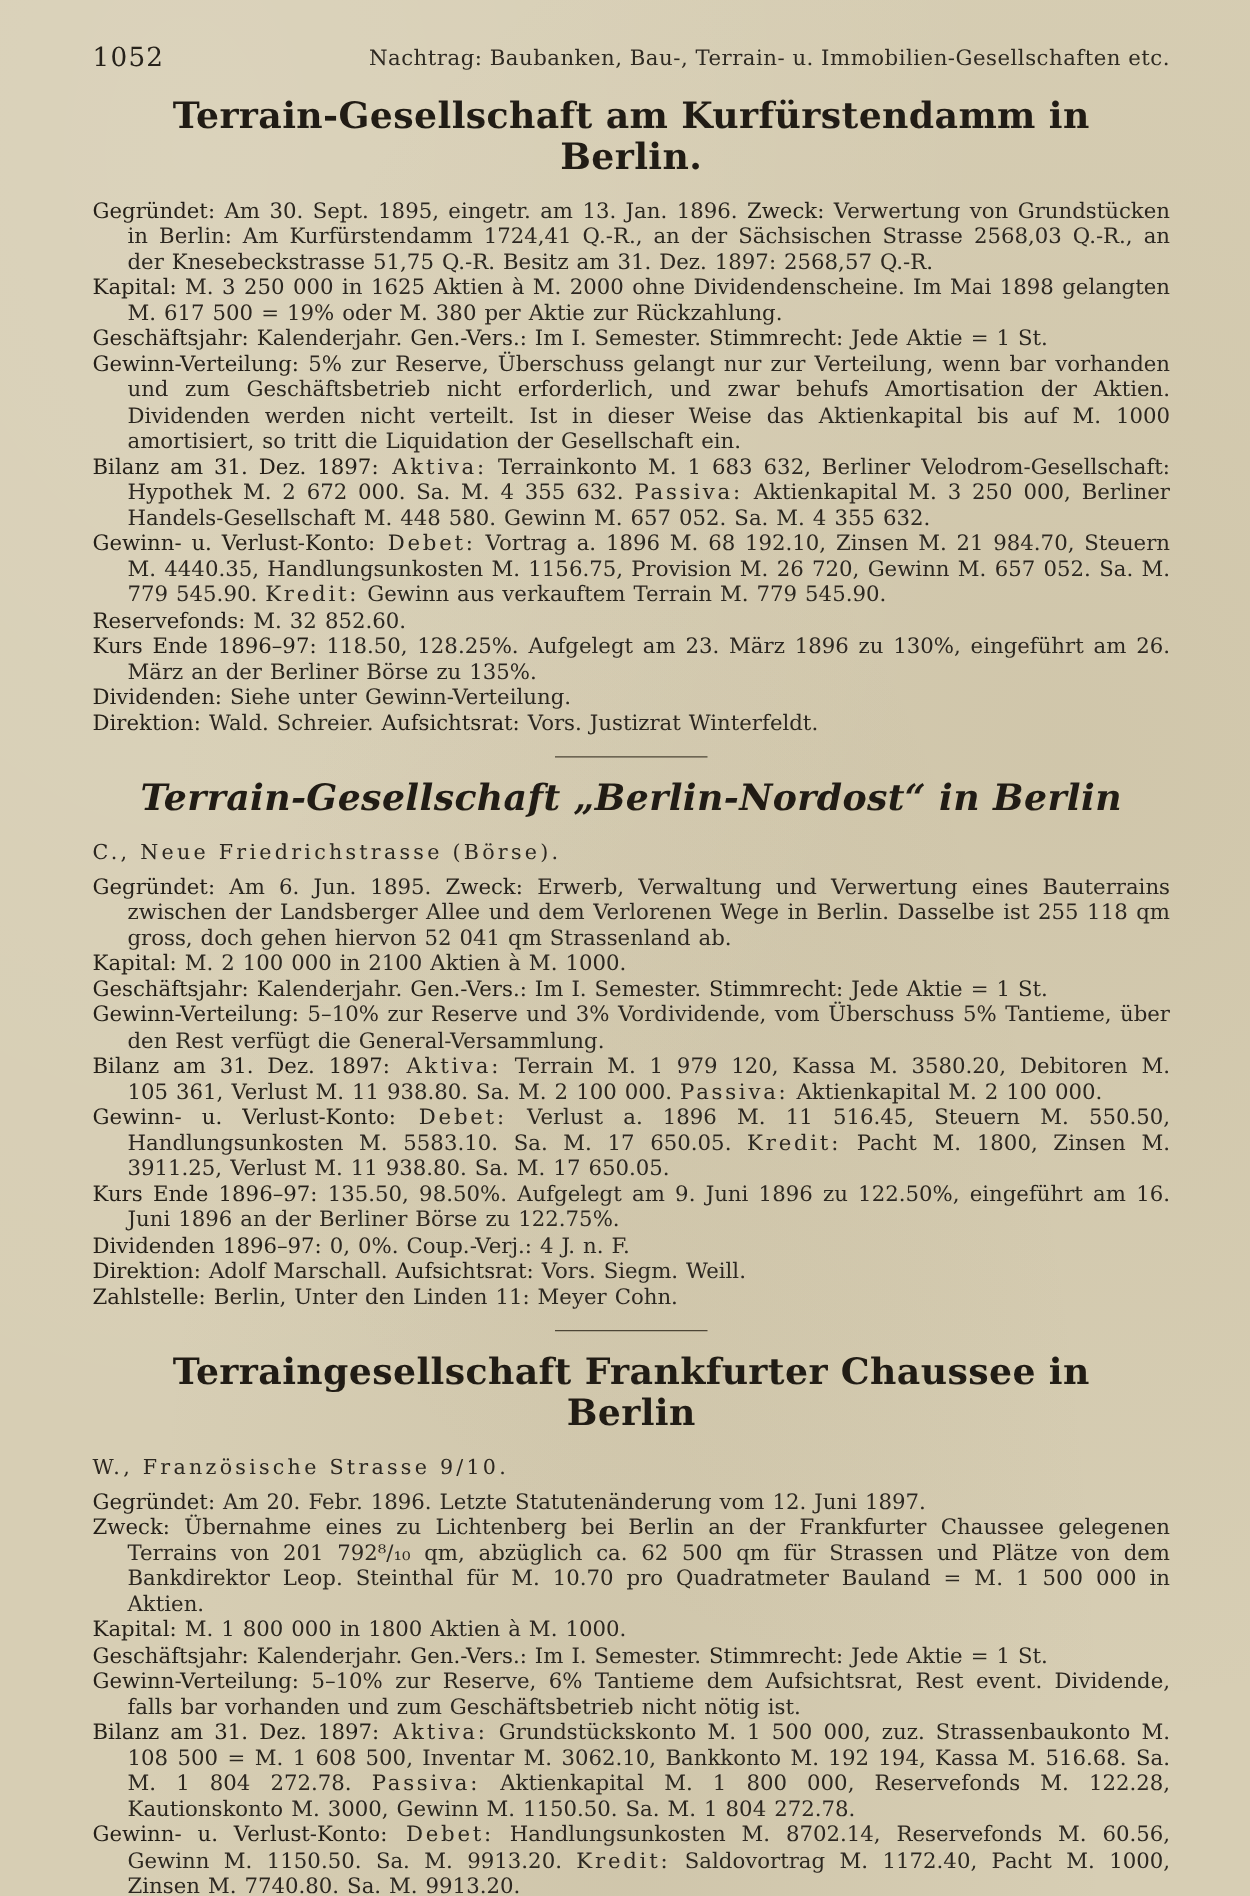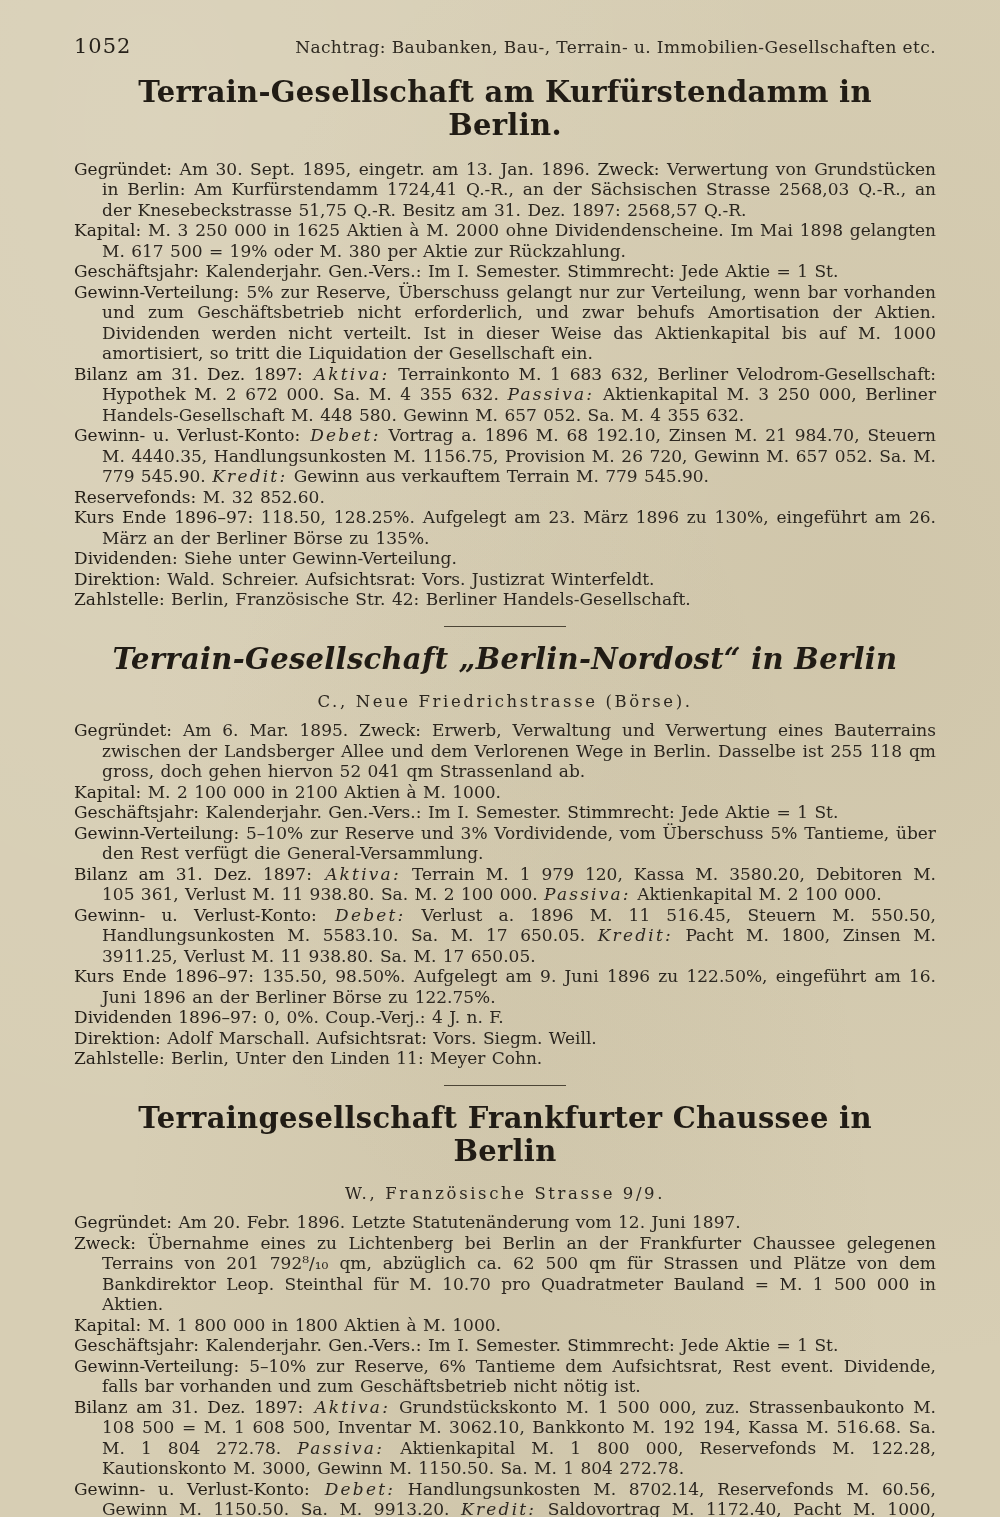--- a/index.html
+++ b/index.html
@@ -53,38 +53,38 @@
     line-height: 1.15;
     font-weight: bold;
     letter-spacing: 0.3px;
     color: #211c15;
     margin: 16px;
   }
   .t1 { margin: 28px 0 10px; }
   .t2 { margin: 12px 0 3px; font-style: italic; }
   .t3 { margin: 20px 0 3px; }
   .entry-subtitle {
-    text-align: center;
+    text-align: left;
     font-size: 16.5px;
     letter-spacing: 2.6px;
     margin: 16px 0 9px;
     color: #2c2720;
   }
   .entry-body { }
   .para {
     margin: 0;
     font-size: 17px;
     line-height: 20.5px;
     text-align: justify;
     padding-left: 28px;
     text-indent: -28px;
     word-spacing: 1px;
   }
   .para .b { font-weight: normal; color: #241f18; }
-  .para .sp { letter-spacing: 2.2px; font-style: italic; }
+  .para .sp { letter-spacing: 2.2px; }
   .divider {
     width: 122px;
     height: 1px;
     background: #4c4536;
     margin: 16px auto 12px;
   }
   .divider.d2 { margin: 16px auto 16px; }
 </style>
 </head>
 <body>
@@ -102,48 +102,47 @@
         <p class="para"><span class="b">Gegründet:</span><span> Am 30. Sept. 1895, eingetr. am 13. Jan. 1896.  </span><span class="b">Zweck:</span><span> Verwertung von Grundstücken in Berlin: Am Kurfürstendamm 1724,41 Q.-R., an der Sächsischen Strasse 2568,03 Q.-R., an der Knesebeckstrasse 51,75 Q.-R.  Besitz am 31. Dez. 1897: 2568,57 Q.-R.</span></p>
         <p class="para"><span class="b">Kapital:</span><span> M. 3&nbsp;250&nbsp;000 in 1625 Aktien à M. 2000 ohne Dividendenscheine.  Im Mai 1898 gelangten M. 617&nbsp;500 = 19% oder M. 380 per Aktie zur Rückzahlung.</span></p>
         <p class="para"><span class="b">Geschäftsjahr:</span><span> Kalenderjahr.  </span><span class="b">Gen.-Vers.:</span><span> Im I. Semester.  </span><span class="b">Stimmrecht:</span><span> Jede Aktie = 1 St.</span></p>
         <p class="para"><span class="b">Gewinn-Verteilung:</span><span> 5% zur Reserve, Überschuss gelangt nur zur Verteilung, wenn bar vorhanden und zum Geschäftsbetrieb nicht erforderlich, und zwar behufs Amortisation der Aktien.  Dividenden werden nicht verteilt.  Ist in dieser Weise das Aktienkapital bis auf M. 1000 amortisiert, so tritt die Liquidation der Gesellschaft ein.</span></p>
         <p class="para"><span class="b">Bilanz am 31. Dez. 1897:</span><span class="sp"> Aktiva:</span><span> Terrainkonto M. 1&nbsp;683&nbsp;632, Berliner Velodrom-Gesellschaft: Hypothek M. 2&nbsp;672&nbsp;000.  Sa. M. 4&nbsp;355&nbsp;632.  </span><span class="sp">Passiva:</span><span> Aktienkapital M. 3&nbsp;250&nbsp;000, Berliner Handels-Gesellschaft M. 448&nbsp;580.  Gewinn M. 657&nbsp;052.  Sa. M. 4&nbsp;355&nbsp;632.</span></p>
         <p class="para"><span class="b">Gewinn- u. Verlust-Konto:</span><span class="sp"> Debet:</span><span> Vortrag a. 1896 M. 68&nbsp;192.10, Zinsen M. 21&nbsp;984.70, Steuern M. 4440.35, Handlungsunkosten M. 1156.75, Provision M. 26&nbsp;720, Gewinn M. 657&nbsp;052.  Sa. M. 779&nbsp;545.90.  </span><span class="sp">Kredit:</span><span> Gewinn aus verkauftem Terrain M. 779&nbsp;545.90.</span></p>
         <p class="para"><span class="b">Reservefonds:</span><span> M. 32&nbsp;852.60.</span></p>
         <p class="para"><span class="b">Kurs Ende 1896–97:</span><span> 118.50, 128.25%.  Aufgelegt am 23. März 1896 zu 130%, eingeführt am 26. März an der Berliner Börse zu 135%.</span></p>
         <p class="para"><span class="b">Dividenden:</span><span> Siehe unter Gewinn-Verteilung.</span></p>
         <p class="para"><span class="b">Direktion:</span><span> Wald. Schreier.  </span><span class="b">Aufsichtsrat:</span><span> Vors. Justizrat Winterfeldt.</span></p>
-        <p class="para"><span class="b">Zahlstelle:</span><span> Berlin, Französische Str. 42: Berliner Handels-Gesellschaft.</span></p>
       </div>
   </section>
 
   <div class="divider"></div>
 
   <section>
     <h1 class="entry-title t2">Terrain-Gesellschaft „Berlin-Nordost“ in Berlin</h1>
     <div class="entry-subtitle">C., Neue Friedrichstrasse (Börse).</div>
     <div class="entry-body">
-        <p class="para"><span class="b">Gegründet:</span><span> Am 6. Mar. 1895.  </span><span class="b">Zweck:</span><span> Erwerb, Verwaltung und Verwertung eines Bauterrains zwischen der Landsberger Allee und dem Verlorenen Wege in Berlin.  Dasselbe ist 255&nbsp;118 qm gross, doch gehen hiervon 52&nbsp;041 qm Strassenland ab.</span></p>
+        <p class="para"><span class="b">Gegründet:</span><span> Am 6. Jun. 1895.  </span><span class="b">Zweck:</span><span> Erwerb, Verwaltung und Verwertung eines Bauterrains zwischen der Landsberger Allee und dem Verlorenen Wege in Berlin.  Dasselbe ist 255&nbsp;118 qm gross, doch gehen hiervon 52&nbsp;041 qm Strassenland ab.</span></p>
         <p class="para"><span class="b">Kapital:</span><span> M. 2&nbsp;100&nbsp;000 in 2100 Aktien à M. 1000.</span></p>
         <p class="para"><span class="b">Geschäftsjahr:</span><span> Kalenderjahr.  </span><span class="b">Gen.-Vers.:</span><span> Im I. Semester.  </span><span class="b">Stimmrecht:</span><span> Jede Aktie = 1 St.</span></p>
         <p class="para"><span class="b">Gewinn-Verteilung:</span><span> 5–10% zur Reserve und 3% Vordividende, vom Überschuss 5% Tantieme, über den Rest verfügt die General-Versammlung.</span></p>
         <p class="para"><span class="b">Bilanz am 31. Dez. 1897:</span><span class="sp"> Aktiva:</span><span> Terrain M. 1&nbsp;979&nbsp;120, Kassa M. 3580.20, Debitoren M. 105&nbsp;361, Verlust M. 11&nbsp;938.80.  Sa. M. 2&nbsp;100&nbsp;000.  </span><span class="sp">Passiva:</span><span> Aktienkapital M. 2&nbsp;100&nbsp;000.</span></p>
         <p class="para"><span class="b">Gewinn- u. Verlust-Konto:</span><span class="sp"> Debet:</span><span> Verlust a. 1896 M. 11&nbsp;516.45, Steuern M. 550.50, Handlungsunkosten M. 5583.10.  Sa. M. 17&nbsp;650.05.  </span><span class="sp">Kredit:</span><span> Pacht M. 1800, Zinsen M. 3911.25, Verlust M. 11&nbsp;938.80.  Sa. M. 17&nbsp;650.05.</span></p>
         <p class="para"><span class="b">Kurs Ende 1896–97:</span><span> 135.50, 98.50%.  Aufgelegt am 9. Juni 1896 zu 122.50%, eingeführt am 16. Juni 1896 an der Berliner Börse zu 122.75%.</span></p>
         <p class="para"><span class="b">Dividenden 1896–97:</span><span> 0, 0%.  Coup.-Verj.: 4 J. n. F.</span></p>
         <p class="para"><span class="b">Direktion:</span><span> Adolf Marschall.  </span><span class="b">Aufsichtsrat:</span><span> Vors. Siegm. Weill.</span></p>
         <p class="para"><span class="b">Zahlstelle:</span><span> Berlin, Unter den Linden 11: Meyer Cohn.</span></p>
       </div>
   </section>
 
   <div class="divider d2"></div>
 
   <section>
     <h1 class="entry-title t3">Terraingesellschaft Frankfurter Chaussee in Berlin</h1>
-    <div class="entry-subtitle">W., Französische Strasse 9/9.</div>
+    <div class="entry-subtitle">W., Französische Strasse 9/10.</div>
     <div class="entry-body">
         <p class="para"><span class="b">Gegründet:</span><span> Am 20. Febr. 1896.  Letzte Statutenänderung vom 12. Juni 1897.</span></p>
         <p class="para"><span class="b">Zweck:</span><span> Übernahme eines zu Lichtenberg bei Berlin an der Frankfurter Chaussee gelegenen Terrains von 201&nbsp;792⁸/₁₀&nbsp;qm, abzüglich ca. 62&nbsp;500 qm für Strassen und Plätze von dem Bankdirektor Leop. Steinthal für M. 10.70 pro Quadratmeter Bauland = M. 1&nbsp;500&nbsp;000 in Aktien.</span></p>
         <p class="para"><span class="b">Kapital:</span><span> M. 1&nbsp;800&nbsp;000 in 1800 Aktien à M. 1000.</span></p>
         <p class="para"><span class="b">Geschäftsjahr:</span><span> Kalenderjahr.  </span><span class="b">Gen.-Vers.:</span><span> Im I. Semester.  </span><span class="b">Stimmrecht:</span><span> Jede Aktie = 1 St.</span></p>
         <p class="para"><span class="b">Gewinn-Verteilung:</span><span> 5–10% zur Reserve, 6% Tantieme dem Aufsichtsrat, Rest event. Dividende, falls bar vorhanden und zum Geschäftsbetrieb nicht nötig ist.</span></p>
         <p class="para"><span class="b">Bilanz am 31. Dez. 1897:</span><span class="sp"> Aktiva:</span><span> Grundstückskonto M. 1&nbsp;500&nbsp;000, zuz. Strassenbaukonto M. 108&nbsp;500 = M. 1&nbsp;608&nbsp;500, Inventar M. 3062.10, Bankkonto M. 192&nbsp;194, Kassa M. 516.68.  Sa. M. 1&nbsp;804&nbsp;272.78.  </span><span class="sp">Passiva:</span><span> Aktienkapital M. 1&nbsp;800&nbsp;000, Reservefonds M. 122.28, Kautionskonto M. 3000, Gewinn M. 1150.50.  Sa. M. 1&nbsp;804&nbsp;272.78.</span></p>
         <p class="para"><span class="b">Gewinn- u. Verlust-Konto:</span><span class="sp"> Debet:</span><span> Handlungsunkosten M. 8702.14, Reservefonds M. 60.56, Gewinn M. 1150.50.  Sa. M. 9913.20.  </span><span class="sp">Kredit:</span><span> Saldovortrag M. 1172.40, Pacht M. 1000, Zinsen M. 7740.80.  Sa. M. 9913.20.</span></p>
       </div>
   </section>

